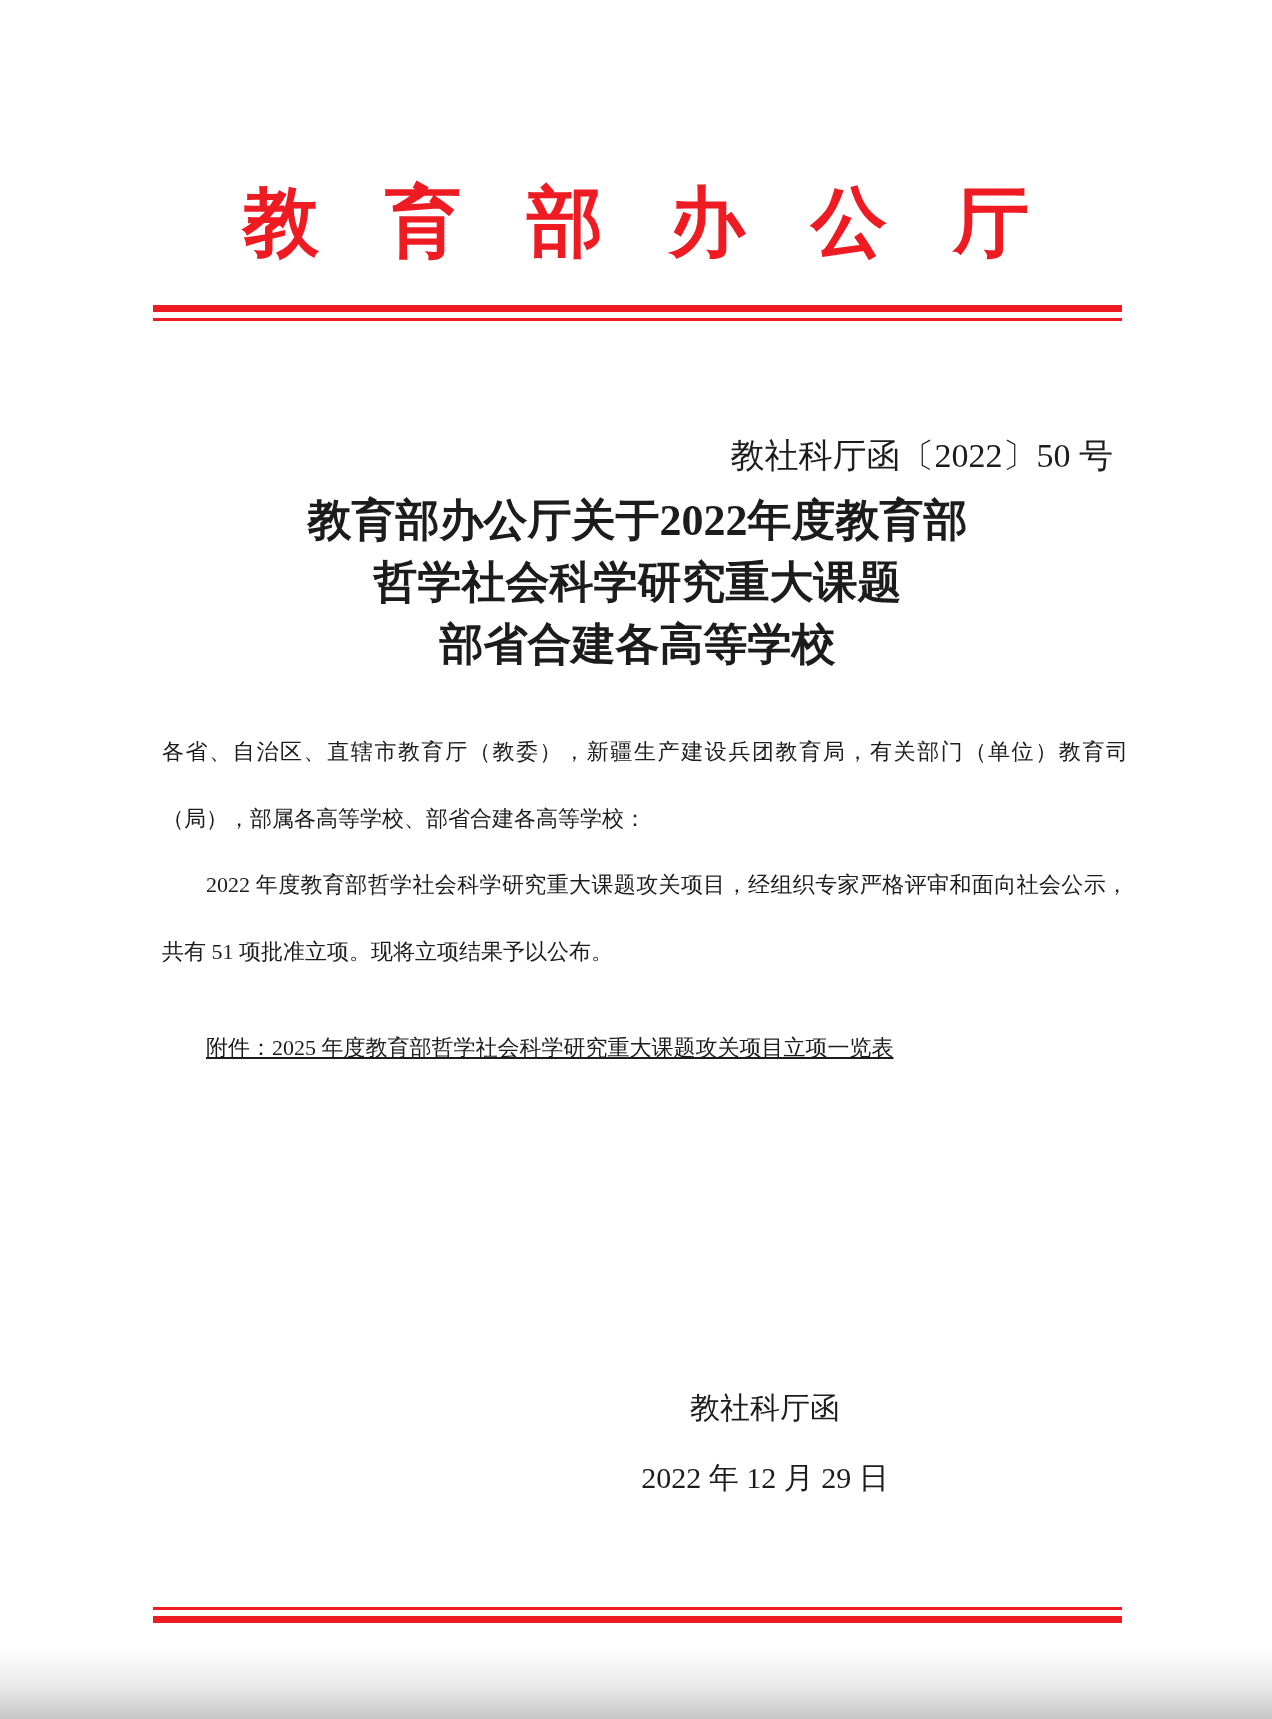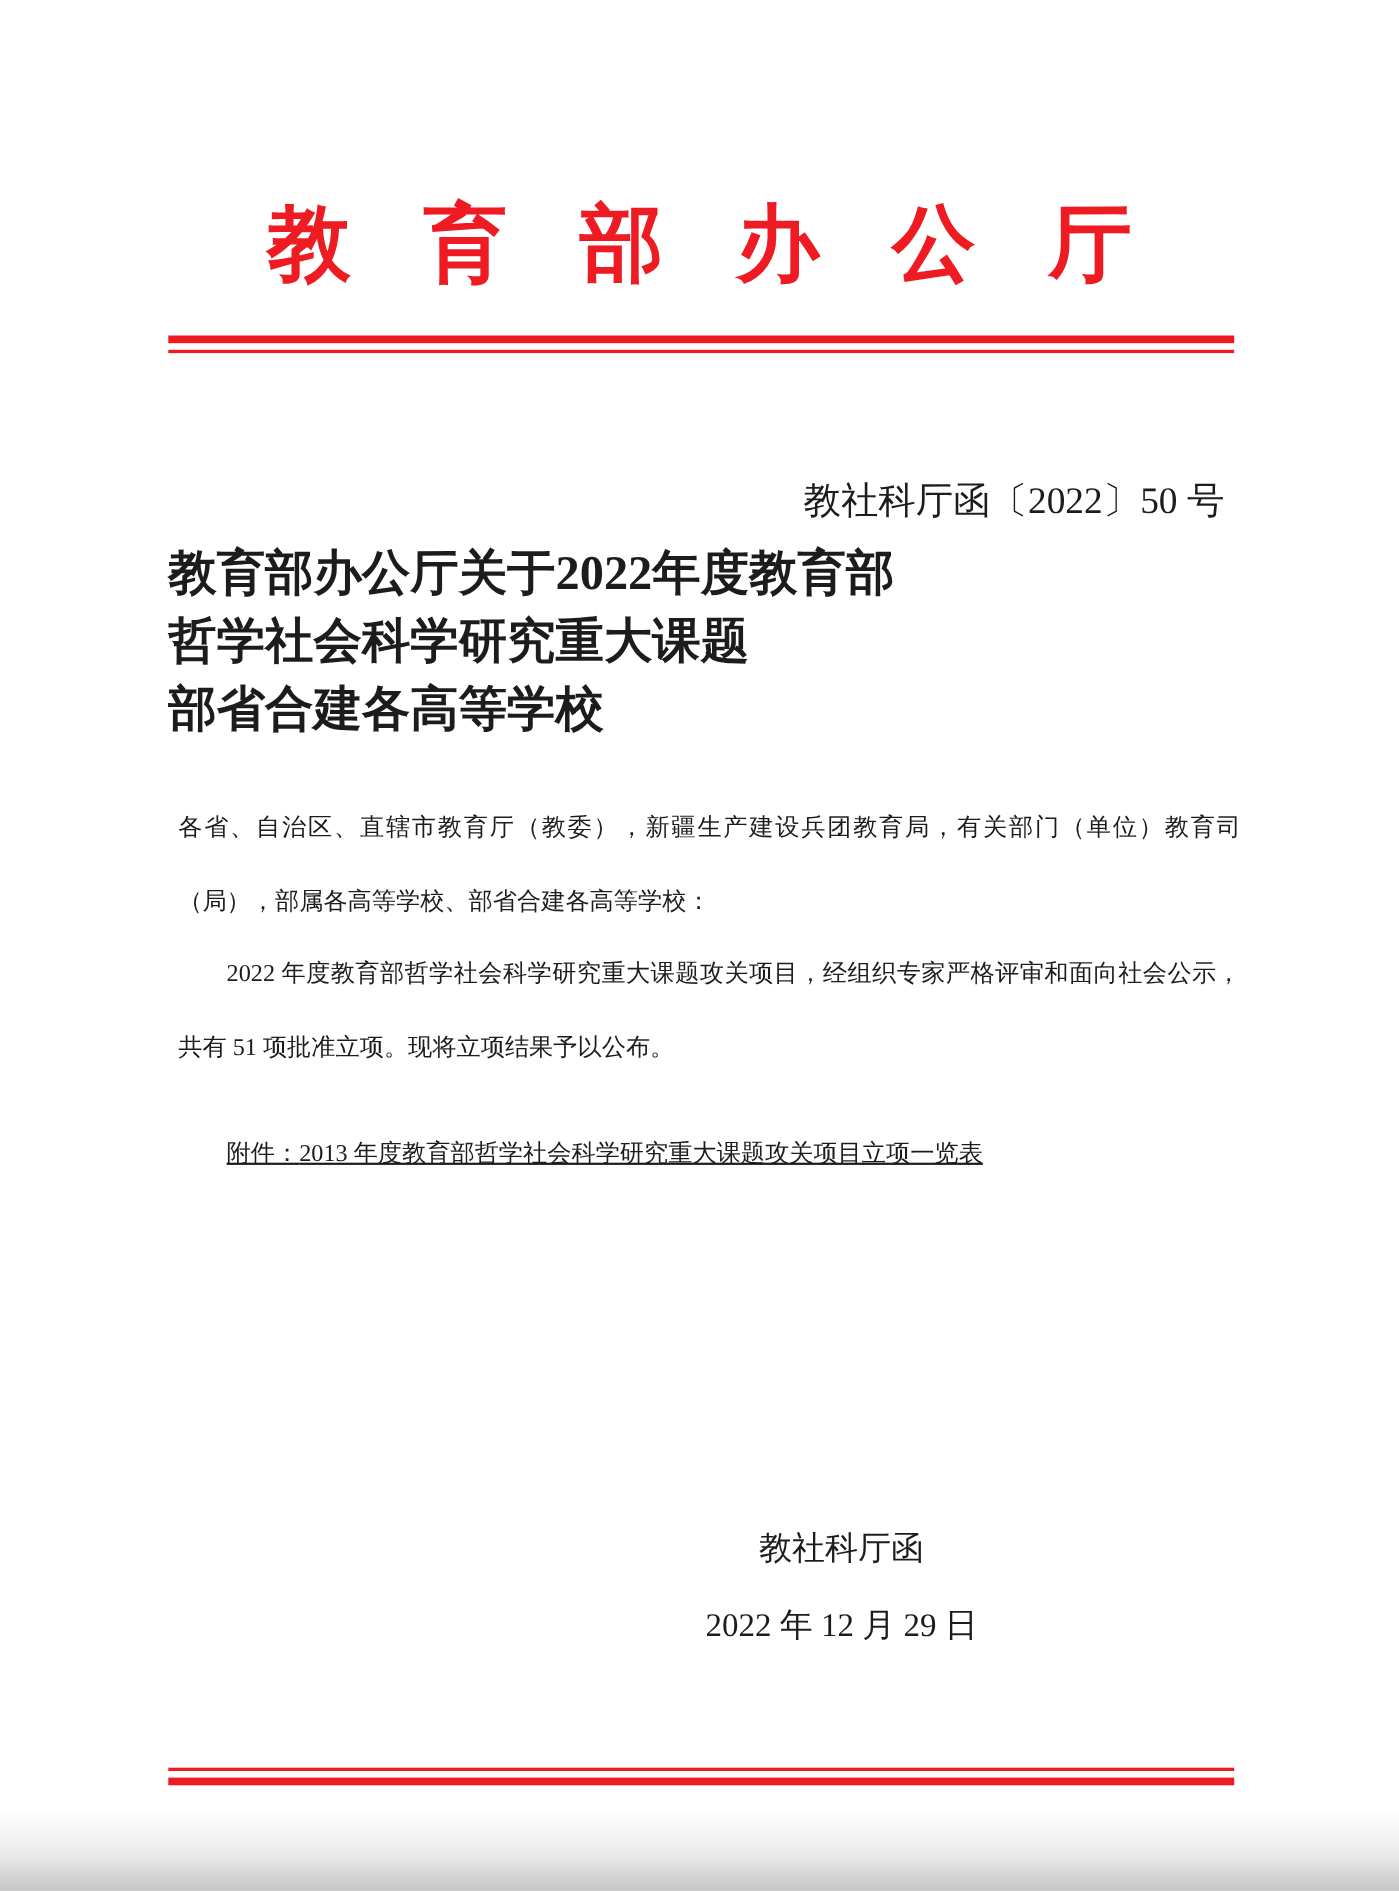--- a/index.html
+++ b/index.html
@@ -50,20 +50,21 @@
     line-height: 1.2;
     white-space: nowrap;
     margin-top: 33px;
   }
 
   .doc-title {
     position: absolute;
     top: 490px;
     left: 153px;
     width: 969px;
+    text-align: center;
     font-size: 44px;
     font-weight: 700;
     line-height: 62px;
   }
 
   .body-text {
     position: absolute;
     top: 719px;
     left: 162px;
     width: 966px;
@@ -133,21 +134,21 @@
     <div>教育部办公厅关于2022年度教育部</div>
     <div>哲学社会科学研究重大课题</div>
     <div>部省合建各高等学校</div>
   </div>
 
   <div class="body-text">
     <p>各省、自治区、直辖市教育厅（教委），新疆生产建设兵团教育局，有关部门（单位）教育司（局），部属各高等学校、部省合建各高等学校：</p>
     <p class="para-indent">2022 年度教育部哲学社会科学研究重大课题攻关项目，经组织专家严格评审和面向社会公示，共有 51 项批准立项。现将立项结果予以公布。</p>
     <div class="attachment">
       <span class="attachment-label">附件：</span>
-      <span class="attachment-content">2013 年度教育部哲学社会科学研究重大课题攻关项目立项一览表</span>
+      <span class="attachment-content">2025 年度教育部哲学社会科学研究重大课题攻关项目立项一览表</span>
     </div>
   </div>
 
   <div class="signature">
     <div class="signature-org">教社科厅函</div>
     <div class="signature-date">2022 年 12 月 29 日</div>
   </div>
 
   <div class="rule rule-bottom-thin"></div>
   <div class="rule rule-bottom-thick"></div>

